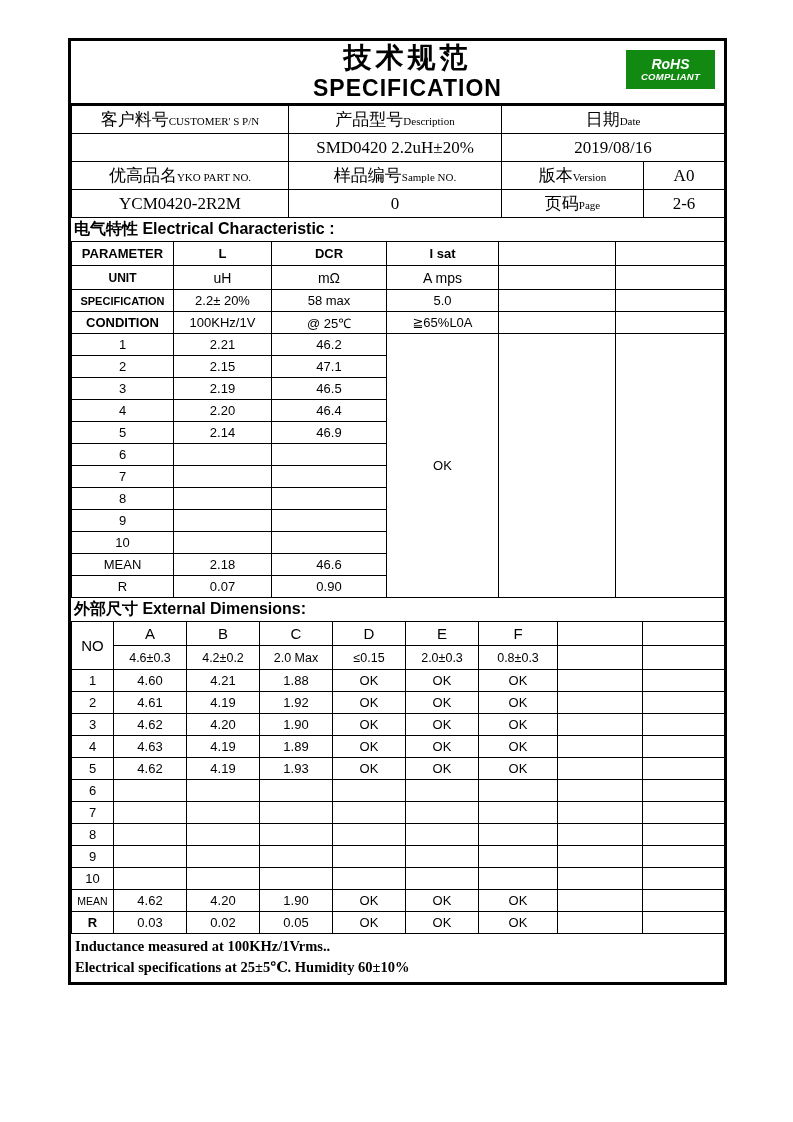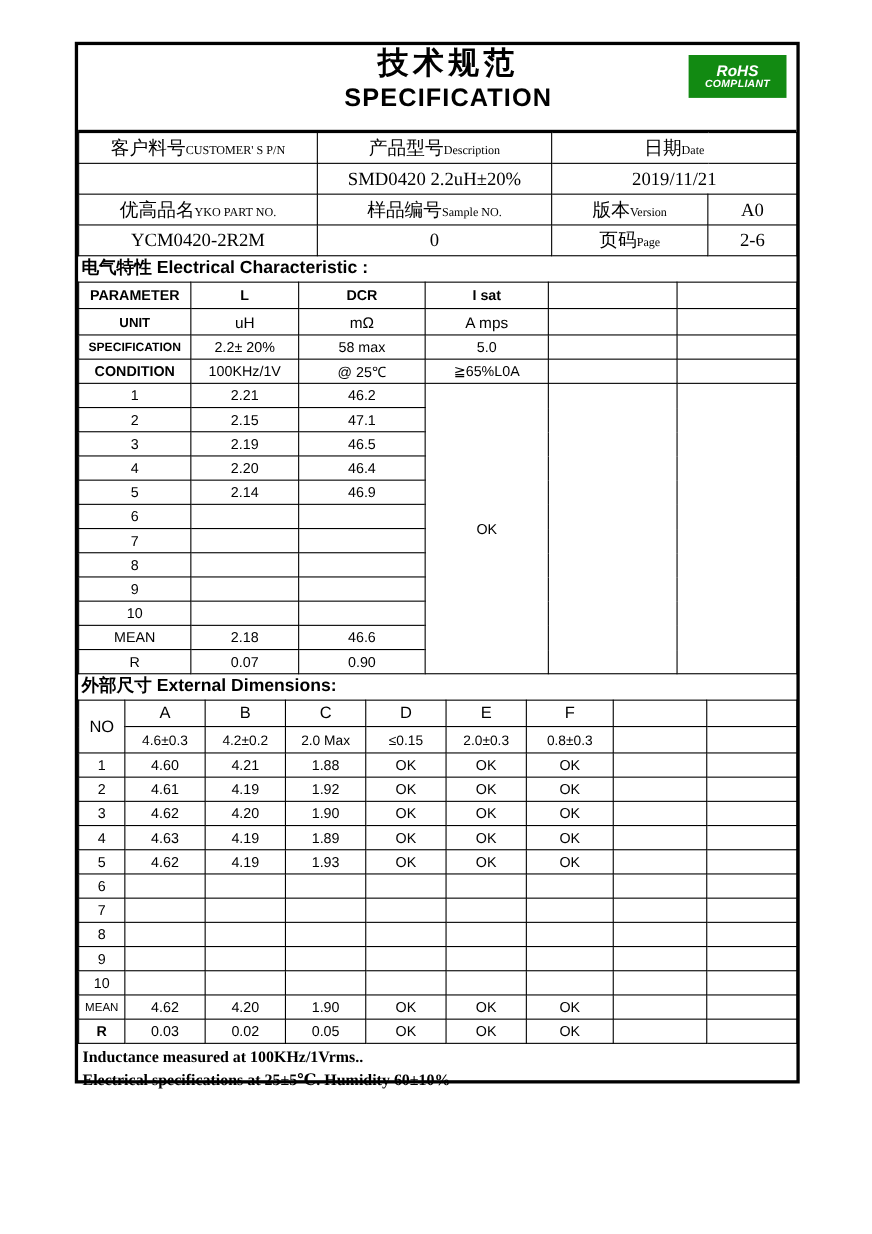--- a/index.html
+++ b/index.html
@@ -5,21 +5,21 @@
   * { box-sizing: border-box; margin: 0; padding: 0; }
   html,body { width: 793px; height: 1122px; background: #fff; }
   body { font-family: "Liberation Sans", sans-serif; color: #000; position: relative; }
 
   .doc {
     position: absolute; left: 68px; top: 38px; width: 659px; height: 947px;
     border: 3px solid #000; background: #fff;
   }
 
   
-  .title-block { position: relative; height: 79px; border-bottom: 2px solid #000; text-align: center; padding-left: 20px; }
+  .title-block { position: relative; height: 64px; border-bottom: 2px solid #000; text-align: center; padding-left: 20px; }
   .title-cn { font-family: "Liberation Serif", "DejaVu Serif", serif; font-weight: bold; font-size: 28px; line-height: 34px; letter-spacing: 4px; }
   .title-en { font-family: "Liberation Sans", sans-serif; font-weight: bold; font-size: 23px; line-height: 27px; letter-spacing: 1px; }
   .rohs {
     position: absolute; right: 9px; top: 9px; width: 89px; height: 39px;
     background: #128a12; color: #fff; font-style: italic; font-weight: bold;
     display: flex; flex-direction: column; justify-content: center; line-height: 1.15;
   }
   .rohs-1 { font-size: 14px; }
   .rohs-2 { font-size: 9.5px; letter-spacing: 0.3px; }
 
@@ -85,21 +85,21 @@
       </colgroup>
     <tbody>
         <tr>
       <td><span class="lab-cn">客户料号</span><span class="lab-en">CUSTOMER' S P/N</span></td>
       <td><span class="lab-cn">产品型号</span><span class="lab-en">Description</span></td>
       <td colspan="2"><span class="lab-cn">日期</span><span class="lab-en">Date</span></td>
     </tr>
     <tr>
       <td></td>
       <td>SMD0420 2.2uH±20%</td>
-      <td colspan="2">2019/11/21</td>
+      <td colspan="2">2019/08/16</td>
     </tr>
     <tr>
       <td><span class="lab-cn">优高品名</span><span class="lab-en">YKO PART NO.</span></td>
       <td><span class="lab-cn">样品编号</span><span class="lab-en">Sample NO.</span></td>
       <td><span class="lab-cn">版本</span><span class="lab-en">Version</span></td>
       <td>A0</td>
     </tr>
     <tr>
       <td>YCM0420-2R2M</td>
       <td>0</td>

